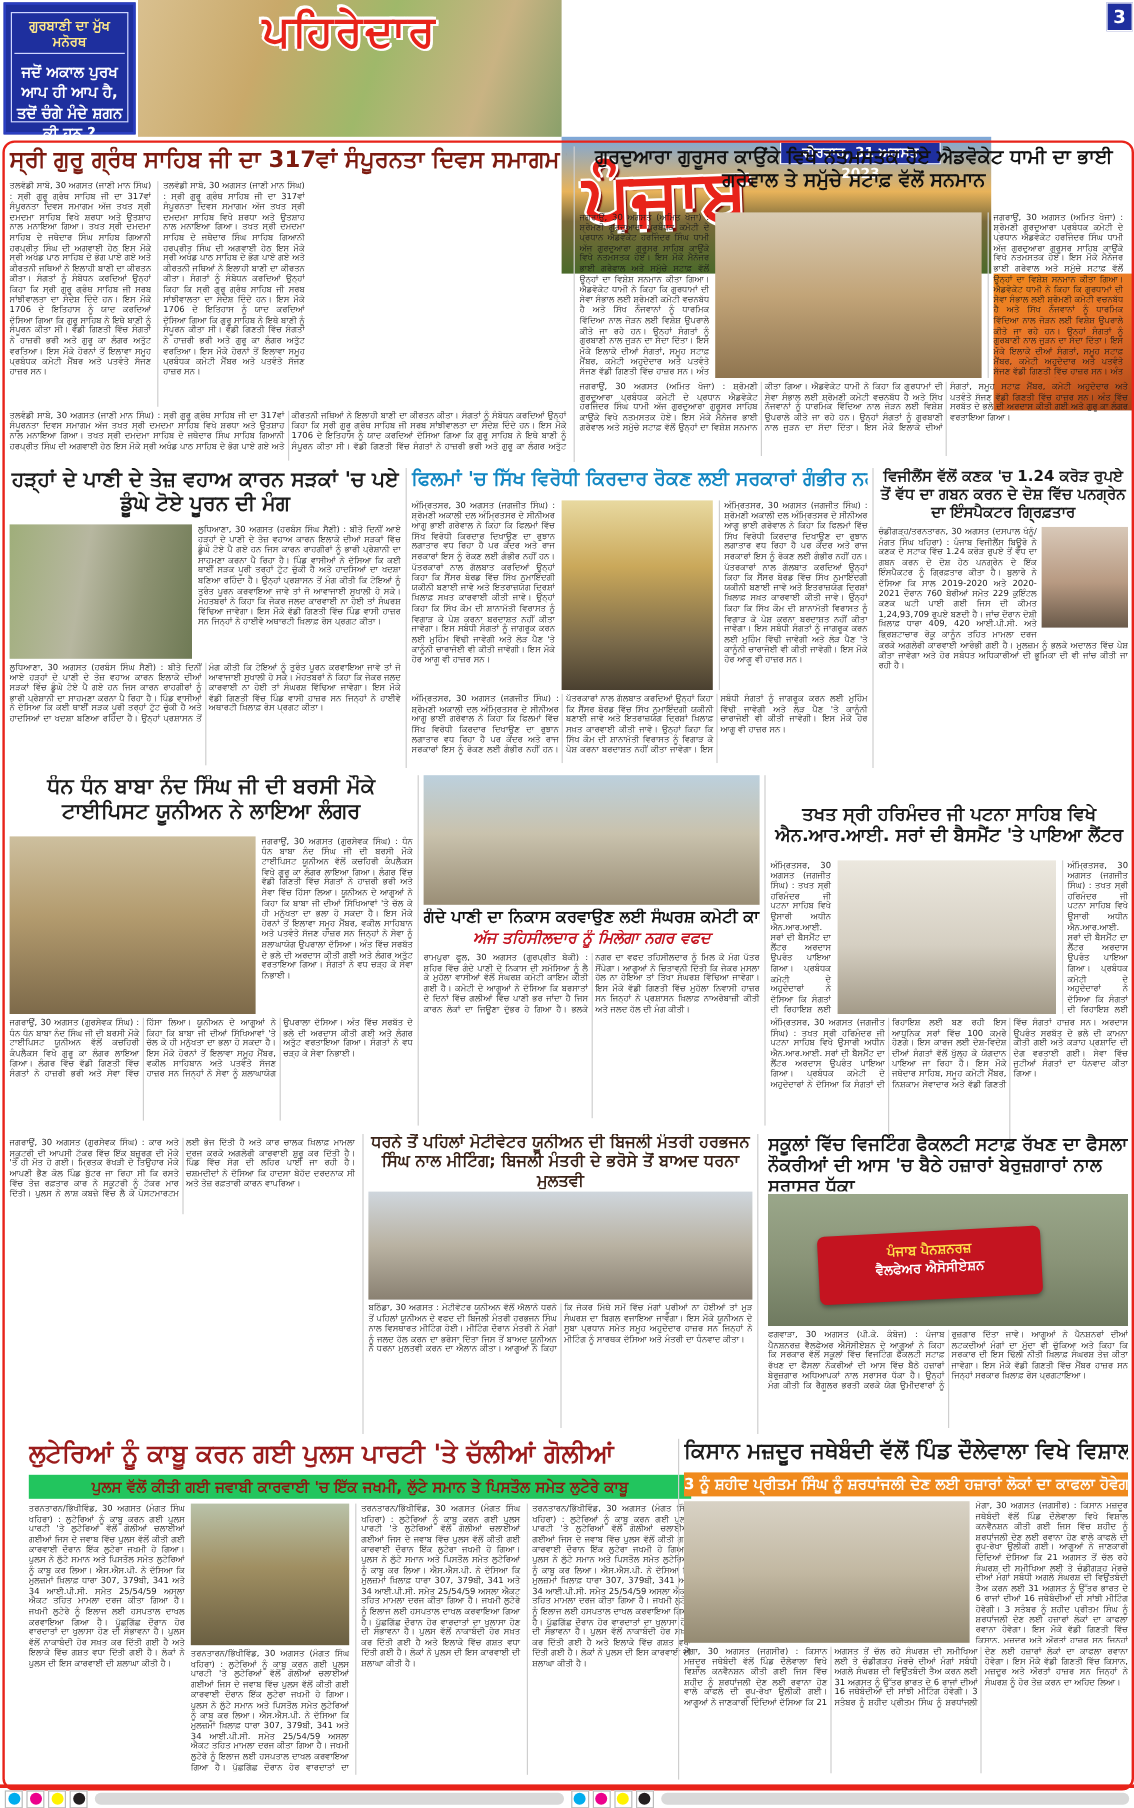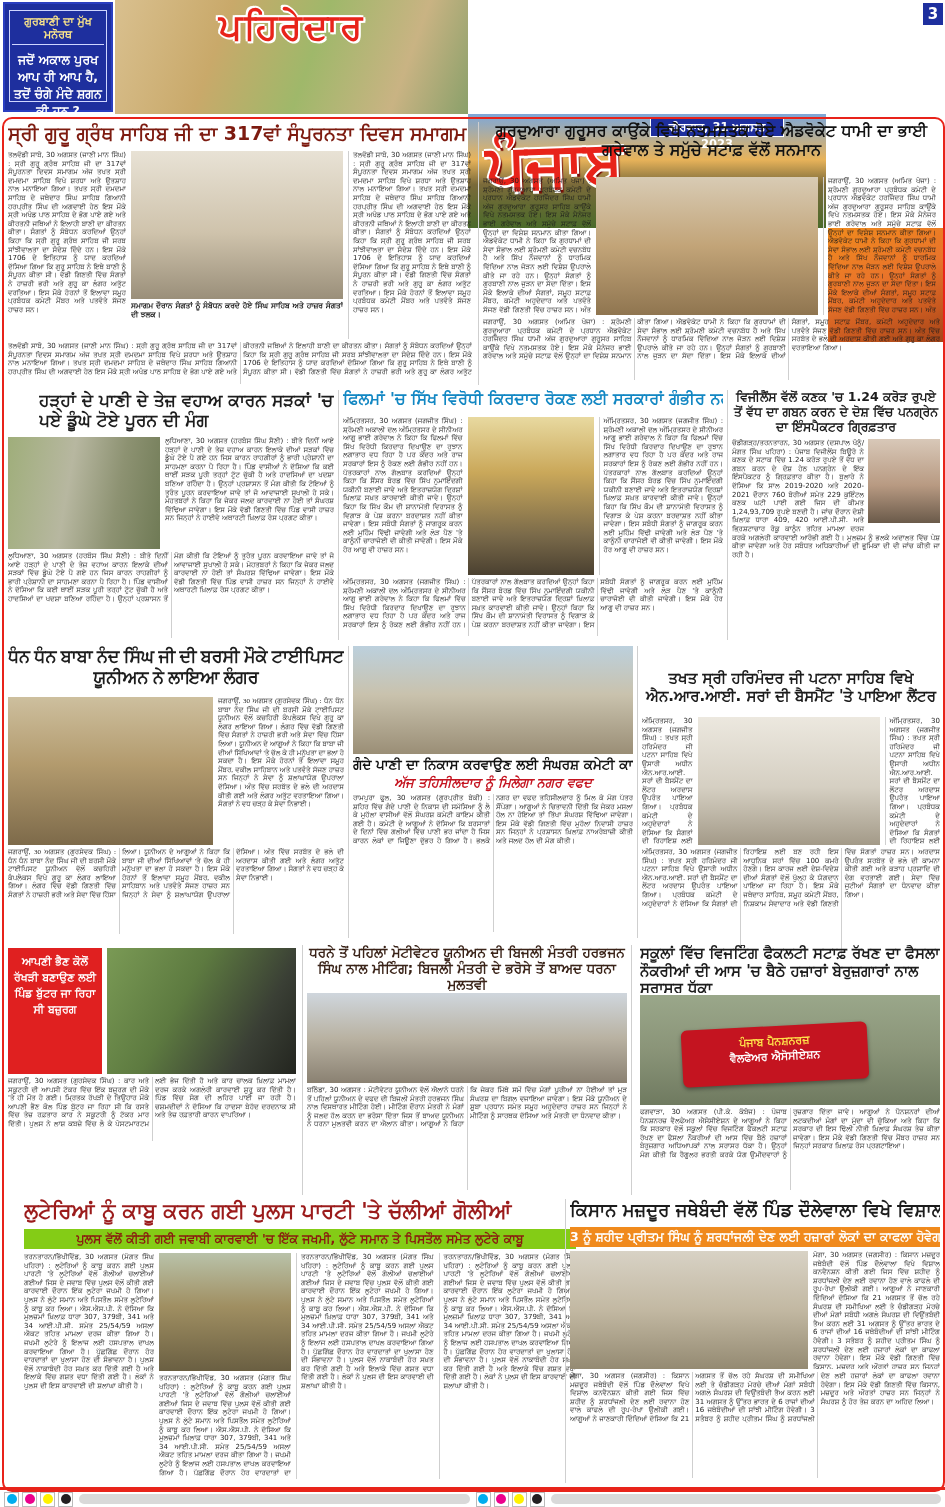--- a/index.html
+++ b/index.html
@@ -17,21 +17,21 @@
   #datebar{background:#1e2f9e;color:#fff;font-weight:bold;font-size:11.5px;text-align:center;line-height:17px;border:1px solid #fff;}
   #pagenum{background:#1e2f9e;color:#fff;font-weight:bold;font-size:15px;text-align:center;line-height:22px;border:1px solid #fff;}
   
   #frame{border:2px solid #e8231a;border-radius:10px;}
   .hl{font-weight:bold;color:#111;line-height:1.18;overflow:hidden;}
   .body{font-size:7px;line-height:8.6px;color:#1c1c1c;text-align:justify;overflow:hidden;}
   .row{display:flex;gap:5px;}
   .col{flex:1;overflow:hidden;}
   .vr{border-left:1px solid #cfcfcf;}
   .redbox{background:#e02020;color:#fff;font-weight:bold;text-align:center;}
-  .subbar-cream{background:#84cc16;color:#8a1a0f;font-weight:bold;text-align:center;}
+  .subbar-cream{background:#22c55e;color:#8a1a0f;font-weight:bold;text-align:center;}
   .subbar-orange{background:#f08a1d;color:#fff;font-weight:bold;text-align:center;}
   .banner{position:absolute;left:14%;top:28%;width:62%;height:52%;background:#c41420;border-radius:6px;transform:rotate(-3deg);color:#ffe24a;font-weight:bold;text-align:center;font-size:11px;line-height:15px;padding-top:8px;box-sizing:border-box;box-shadow:0 2px 4px rgba(0,0,0,.4);}
   
   .crowd{background:repeating-linear-gradient(90deg,#b9a98c 0 6px,#8d8272 6px 12px,#c7b9a0 12px 18px),linear-gradient(#ddd,#aaa);background-blend-mode:multiply;}
   .bottom-strip{display:flex;align-items:center;gap:6px;}
   .regset{display:flex;gap:3px;}
   .regsq{width:13px;height:13px;background:#fff;border:1px solid #bbb;display:flex;align-items:center;justify-content:center;}
   .regdot{width:10px;height:10px;border-radius:50%;}
   .graybar{height:10px;background:#d9d9d9;border-radius:5px;flex:1;}
   .redrule{background:#e8231a;}
@@ -56,41 +56,37 @@
   <div class="abs photo crowd" style="left:828px;top:0;width:117px;height:114px;background:linear-gradient(160deg,#f08a1d 0%,#e9742a 45%,#c95a20 75%,#a34418 100%);"></div>
   <div id="pagenum" class="abs" style="left:922px;top:2px;width:20px;height:22px;">3</div>
 </div>
 
 <div id="frame" class="abs" style="left:2px;top:117px;width:939px;height:1371px;"></div>
 
 <div class="abs" style="left:8px;top:122px;width:464px;height:263px;">
   <div class="hl" style="font-size:19px;color:#7d1b10;height:26px;white-space:nowrap;">ਸ੍ਰੀ ਗੁਰੂ ਗ੍ਰੰਥ ਸਾਹਿਬ ਜੀ ਦਾ 317ਵਾਂ ਸੰਪੂਰਨਤਾ ਦਿਵਸ ਸਮਾਗਮ ਤਖਤ ਸ੍ਰੀ ਦਮਦਮਾ ਸਾਹਿਬ ਵਿਖੇ ਮਨਾਇਆ</div>
   <div class="row" style="margin-top:3px;height:188px;">
     <div class="col body" style="max-width:118px;">ਤਲਵੰਡੀ ਸਾਬੋ, 30 ਅਗਸਤ (ਜਾਣੀ ਮਾਨ ਸਿੰਘ) : ਸ੍ਰੀ ਗੁਰੂ ਗ੍ਰੰਥ ਸਾਹਿਬ ਜੀ ਦਾ 317ਵਾਂ ਸੰਪੂਰਨਤਾ ਦਿਵਸ ਸਮਾਗਮ ਅੱਜ ਤਖਤ ਸ੍ਰੀ ਦਮਦਮਾ ਸਾਹਿਬ ਵਿਖੇ ਸ਼ਰਧਾ ਅਤੇ ਉਤਸ਼ਾਹ ਨਾਲ ਮਨਾਇਆ ਗਿਆ। ਤਖਤ ਸ੍ਰੀ ਦਮਦਮਾ ਸਾਹਿਬ ਦੇ ਜਥੇਦਾਰ ਸਿੰਘ ਸਾਹਿਬ ਗਿਆਨੀ ਹਰਪ੍ਰੀਤ ਸਿੰਘ ਦੀ ਅਗਵਾਈ ਹੇਠ ਇਸ ਮੌਕੇ ਸ੍ਰੀ ਅਖੰਡ ਪਾਠ ਸਾਹਿਬ ਦੇ ਭੋਗ ਪਾਏ ਗਏ ਅਤੇ ਕੀਰਤਨੀ ਜਥਿਆਂ ਨੇ ਇਲਾਹੀ ਬਾਣੀ ਦਾ ਕੀਰਤਨ ਕੀਤਾ। ਸੰਗਤਾਂ ਨੂੰ ਸੰਬੋਧਨ ਕਰਦਿਆਂ ਉਨ੍ਹਾਂ ਕਿਹਾ ਕਿ ਸ੍ਰੀ ਗੁਰੂ ਗ੍ਰੰਥ ਸਾਹਿਬ ਜੀ ਸਰਬ ਸਾਂਝੀਵਾਲਤਾ ਦਾ ਸੰਦੇਸ਼ ਦਿੰਦੇ ਹਨ। ਇਸ ਮੌਕੇ 1706 ਦੇ ਇਤਿਹਾਸ ਨੂੰ ਯਾਦ ਕਰਦਿਆਂ ਦੱਸਿਆ ਗਿਆ ਕਿ ਗੁਰੂ ਸਾਹਿਬ ਨੇ ਇਥੇ ਬਾਣੀ ਨੂੰ ਸੰਪੂਰਨ ਕੀਤਾ ਸੀ। ਵੱਡੀ ਗਿਣਤੀ ਵਿੱਚ ਸੰਗਤਾਂ ਨੇ ਹਾਜ਼ਰੀ ਭਰੀ ਅਤੇ ਗੁਰੂ ਕਾ ਲੰਗਰ ਅਤੁੱਟ ਵਰਤਿਆ। ਇਸ ਮੌਕੇ ਹੋਰਨਾਂ ਤੋਂ ਇਲਾਵਾ ਸਮੂਹ ਪ੍ਰਬੰਧਕ ਕਮੇਟੀ ਮੈਂਬਰ ਅਤੇ ਪਤਵੰਤੇ ਸੱਜਣ ਹਾਜ਼ਰ ਸਨ।</div>
-    <div style="width:212px;flex:none;">
-      <div class="photo crowd" style="width:212px;height:148px;background:linear-gradient(#e8e2d5 0%,#cfc3ac 55%,#9a8f7a 100%);"></div>
-      <div class="cap" style="height:36px;margin-top:2px;">ਸਮਾਗਮ ਦੌਰਾਨ ਸੰਗਤਾਂ ਨੂੰ ਸੰਬੋਧਨ ਕਰਦੇ ਹੋਏ ਸਿੰਘ ਸਾਹਿਬ ਅਤੇ ਹਾਜ਼ਰ ਸੰਗਤਾਂ ਦੀ ਝਲਕ।</div>
-    </div>
     <div class="col body vr" style="max-width:118px;padding-left:4px;">ਤਲਵੰਡੀ ਸਾਬੋ, 30 ਅਗਸਤ (ਜਾਣੀ ਮਾਨ ਸਿੰਘ) : ਸ੍ਰੀ ਗੁਰੂ ਗ੍ਰੰਥ ਸਾਹਿਬ ਜੀ ਦਾ 317ਵਾਂ ਸੰਪੂਰਨਤਾ ਦਿਵਸ ਸਮਾਗਮ ਅੱਜ ਤਖਤ ਸ੍ਰੀ ਦਮਦਮਾ ਸਾਹਿਬ ਵਿਖੇ ਸ਼ਰਧਾ ਅਤੇ ਉਤਸ਼ਾਹ ਨਾਲ ਮਨਾਇਆ ਗਿਆ। ਤਖਤ ਸ੍ਰੀ ਦਮਦਮਾ ਸਾਹਿਬ ਦੇ ਜਥੇਦਾਰ ਸਿੰਘ ਸਾਹਿਬ ਗਿਆਨੀ ਹਰਪ੍ਰੀਤ ਸਿੰਘ ਦੀ ਅਗਵਾਈ ਹੇਠ ਇਸ ਮੌਕੇ ਸ੍ਰੀ ਅਖੰਡ ਪਾਠ ਸਾਹਿਬ ਦੇ ਭੋਗ ਪਾਏ ਗਏ ਅਤੇ ਕੀਰਤਨੀ ਜਥਿਆਂ ਨੇ ਇਲਾਹੀ ਬਾਣੀ ਦਾ ਕੀਰਤਨ ਕੀਤਾ। ਸੰਗਤਾਂ ਨੂੰ ਸੰਬੋਧਨ ਕਰਦਿਆਂ ਉਨ੍ਹਾਂ ਕਿਹਾ ਕਿ ਸ੍ਰੀ ਗੁਰੂ ਗ੍ਰੰਥ ਸਾਹਿਬ ਜੀ ਸਰਬ ਸਾਂਝੀਵਾਲਤਾ ਦਾ ਸੰਦੇਸ਼ ਦਿੰਦੇ ਹਨ। ਇਸ ਮੌਕੇ 1706 ਦੇ ਇਤਿਹਾਸ ਨੂੰ ਯਾਦ ਕਰਦਿਆਂ ਦੱਸਿਆ ਗਿਆ ਕਿ ਗੁਰੂ ਸਾਹਿਬ ਨੇ ਇਥੇ ਬਾਣੀ ਨੂੰ ਸੰਪੂਰਨ ਕੀਤਾ ਸੀ। ਵੱਡੀ ਗਿਣਤੀ ਵਿੱਚ ਸੰਗਤਾਂ ਨੇ ਹਾਜ਼ਰੀ ਭਰੀ ਅਤੇ ਗੁਰੂ ਕਾ ਲੰਗਰ ਅਤੁੱਟ ਵਰਤਿਆ। ਇਸ ਮੌਕੇ ਹੋਰਨਾਂ ਤੋਂ ਇਲਾਵਾ ਸਮੂਹ ਪ੍ਰਬੰਧਕ ਕਮੇਟੀ ਮੈਂਬਰ ਅਤੇ ਪਤਵੰਤੇ ਸੱਜਣ ਹਾਜ਼ਰ ਸਨ।</div>
   </div>
   <div class="body" style="height:42px;margin-top:3px;column-count:2;column-gap:6px;column-rule:1px solid #cfcfcf;">ਤਲਵੰਡੀ ਸਾਬੋ, 30 ਅਗਸਤ (ਜਾਣੀ ਮਾਨ ਸਿੰਘ) : ਸ੍ਰੀ ਗੁਰੂ ਗ੍ਰੰਥ ਸਾਹਿਬ ਜੀ ਦਾ 317ਵਾਂ ਸੰਪੂਰਨਤਾ ਦਿਵਸ ਸਮਾਗਮ ਅੱਜ ਤਖਤ ਸ੍ਰੀ ਦਮਦਮਾ ਸਾਹਿਬ ਵਿਖੇ ਸ਼ਰਧਾ ਅਤੇ ਉਤਸ਼ਾਹ ਨਾਲ ਮਨਾਇਆ ਗਿਆ। ਤਖਤ ਸ੍ਰੀ ਦਮਦਮਾ ਸਾਹਿਬ ਦੇ ਜਥੇਦਾਰ ਸਿੰਘ ਸਾਹਿਬ ਗਿਆਨੀ ਹਰਪ੍ਰੀਤ ਸਿੰਘ ਦੀ ਅਗਵਾਈ ਹੇਠ ਇਸ ਮੌਕੇ ਸ੍ਰੀ ਅਖੰਡ ਪਾਠ ਸਾਹਿਬ ਦੇ ਭੋਗ ਪਾਏ ਗਏ ਅਤੇ ਕੀਰਤਨੀ ਜਥਿਆਂ ਨੇ ਇਲਾਹੀ ਬਾਣੀ ਦਾ ਕੀਰਤਨ ਕੀਤਾ। ਸੰਗਤਾਂ ਨੂੰ ਸੰਬੋਧਨ ਕਰਦਿਆਂ ਉਨ੍ਹਾਂ ਕਿਹਾ ਕਿ ਸ੍ਰੀ ਗੁਰੂ ਗ੍ਰੰਥ ਸਾਹਿਬ ਜੀ ਸਰਬ ਸਾਂਝੀਵਾਲਤਾ ਦਾ ਸੰਦੇਸ਼ ਦਿੰਦੇ ਹਨ। ਇਸ ਮੌਕੇ 1706 ਦੇ ਇਤਿਹਾਸ ਨੂੰ ਯਾਦ ਕਰਦਿਆਂ ਦੱਸਿਆ ਗਿਆ ਕਿ ਗੁਰੂ ਸਾਹਿਬ ਨੇ ਇਥੇ ਬਾਣੀ ਨੂੰ ਸੰਪੂਰਨ ਕੀਤਾ ਸੀ। ਵੱਡੀ ਗਿਣਤੀ ਵਿੱਚ ਸੰਗਤਾਂ ਨੇ ਹਾਜ਼ਰੀ ਭਰੀ ਅਤੇ ਗੁਰੂ ਕਾ ਲੰਗਰ ਅਤੁੱਟ ਵਰਤਿਆ। ਇਸ ਮੌਕੇ ਹੋਰਨਾਂ ਤੋਂ ਇਲਾਵਾ ਸਮੂਹ ਪ੍ਰਬੰਧਕ ਕਮੇਟੀ ਮੈਂਬਰ ਅਤੇ ਪਤਵੰਤੇ ਸੱਜਣ ਹਾਜ਼ਰ ਸਨ।</div>
 </div>
 
 <div class="abs" style="left:478px;top:122px;width:462px;height:263px;border-left:1px solid #cfcfcf;padding-left:4px;box-sizing:border-box;">
   <div class="hl" style="font-size:16px;color:#111;text-align:center;height:52px;">ਗੁਰਦੁਆਰਾ ਗੁਰੂਸਰ ਕਾਉਂਕੇ ਵਿਖੇ ਨਤਮਸਤਕ ਹੋਏ ਐਡਵੋਕੇਟ ਧਾਮੀ ਦਾ ਭਾਈ ਗਰੇਵਾਲ ਤੇ ਸਮੁੱਚੇ ਸਟਾਫ਼ ਵੱਲੋਂ ਸਨਮਾਨ</div>
   <div class="row" style="margin-top:3px;height:138px;">
     <div class="col body" style="max-width:108px;">ਜਗਰਾਉਂ, 30 ਅਗਸਤ (ਅਮਿਤ ਖੋਜਾ) : ਸ਼੍ਰੋਮਣੀ ਗੁਰਦੁਆਰਾ ਪ੍ਰਬੰਧਕ ਕਮੇਟੀ ਦੇ ਪ੍ਰਧਾਨ ਐਡਵੋਕੇਟ ਹਰਜਿੰਦਰ ਸਿੰਘ ਧਾਮੀ ਅੱਜ ਗੁਰਦੁਆਰਾ ਗੁਰੂਸਰ ਸਾਹਿਬ ਕਾਉਂਕੇ ਵਿਖੇ ਨਤਮਸਤਕ ਹੋਏ। ਇਸ ਮੌਕੇ ਮੈਨੇਜਰ ਭਾਈ ਗਰੇਵਾਲ ਅਤੇ ਸਮੁੱਚੇ ਸਟਾਫ਼ ਵੱਲੋਂ ਉਨ੍ਹਾਂ ਦਾ ਵਿਸ਼ੇਸ਼ ਸਨਮਾਨ ਕੀਤਾ ਗਿਆ। ਐਡਵੋਕੇਟ ਧਾਮੀ ਨੇ ਕਿਹਾ ਕਿ ਗੁਰਧਾਮਾਂ ਦੀ ਸੇਵਾ ਸੰਭਾਲ ਲਈ ਸ਼੍ਰੋਮਣੀ ਕਮੇਟੀ ਵਚਨਬੱਧ ਹੈ ਅਤੇ ਸਿੱਖ ਨੌਜਵਾਨਾਂ ਨੂੰ ਧਾਰਮਿਕ ਵਿੱਦਿਆ ਨਾਲ ਜੋੜਨ ਲਈ ਵਿਸ਼ੇਸ਼ ਉਪਰਾਲੇ ਕੀਤੇ ਜਾ ਰਹੇ ਹਨ। ਉਨ੍ਹਾਂ ਸੰਗਤਾਂ ਨੂੰ ਗੁਰਬਾਣੀ ਨਾਲ ਜੁੜਨ ਦਾ ਸੱਦਾ ਦਿੱਤਾ। ਇਸ ਮੌਕੇ ਇਲਾਕੇ ਦੀਆਂ ਸੰਗਤਾਂ, ਸਮੂਹ ਸਟਾਫ਼ ਮੈਂਬਰ, ਕਮੇਟੀ ਅਹੁਦੇਦਾਰ ਅਤੇ ਪਤਵੰਤੇ ਸੱਜਣ ਵੱਡੀ ਗਿਣਤੀ ਵਿੱਚ ਹਾਜ਼ਰ ਸਨ। ਅੰਤ ਵਿੱਚ ਸਰਬੱਤ ਦੇ ਭਲੇ ਦੀ ਅਰਦਾਸ ਕੀਤੀ ਗਈ ਅਤੇ ਗੁਰੂ ਕਾ ਲੰਗਰ ਵਰਤਾਇਆ ਗਿਆ।</div>
     <div class="photo crowd" style="width:222px;height:138px;flex:none;background:linear-gradient(#d8cbb4 0%,#c2a478 50%,#8f7550 100%);"></div>
     <div class="col body vr" style="max-width:108px;padding-left:4px;">ਜਗਰਾਉਂ, 30 ਅਗਸਤ (ਅਮਿਤ ਖੋਜਾ) : ਸ਼੍ਰੋਮਣੀ ਗੁਰਦੁਆਰਾ ਪ੍ਰਬੰਧਕ ਕਮੇਟੀ ਦੇ ਪ੍ਰਧਾਨ ਐਡਵੋਕੇਟ ਹਰਜਿੰਦਰ ਸਿੰਘ ਧਾਮੀ ਅੱਜ ਗੁਰਦੁਆਰਾ ਗੁਰੂਸਰ ਸਾਹਿਬ ਕਾਉਂਕੇ ਵਿਖੇ ਨਤਮਸਤਕ ਹੋਏ। ਇਸ ਮੌਕੇ ਮੈਨੇਜਰ ਭਾਈ ਗਰੇਵਾਲ ਅਤੇ ਸਮੁੱਚੇ ਸਟਾਫ਼ ਵੱਲੋਂ ਉਨ੍ਹਾਂ ਦਾ ਵਿਸ਼ੇਸ਼ ਸਨਮਾਨ ਕੀਤਾ ਗਿਆ। ਐਡਵੋਕੇਟ ਧਾਮੀ ਨੇ ਕਿਹਾ ਕਿ ਗੁਰਧਾਮਾਂ ਦੀ ਸੇਵਾ ਸੰਭਾਲ ਲਈ ਸ਼੍ਰੋਮਣੀ ਕਮੇਟੀ ਵਚਨਬੱਧ ਹੈ ਅਤੇ ਸਿੱਖ ਨੌਜਵਾਨਾਂ ਨੂੰ ਧਾਰਮਿਕ ਵਿੱਦਿਆ ਨਾਲ ਜੋੜਨ ਲਈ ਵਿਸ਼ੇਸ਼ ਉਪਰਾਲੇ ਕੀਤੇ ਜਾ ਰਹੇ ਹਨ। ਉਨ੍ਹਾਂ ਸੰਗਤਾਂ ਨੂੰ ਗੁਰਬਾਣੀ ਨਾਲ ਜੁੜਨ ਦਾ ਸੱਦਾ ਦਿੱਤਾ। ਇਸ ਮੌਕੇ ਇਲਾਕੇ ਦੀਆਂ ਸੰਗਤਾਂ, ਸਮੂਹ ਸਟਾਫ਼ ਮੈਂਬਰ, ਕਮੇਟੀ ਅਹੁਦੇਦਾਰ ਅਤੇ ਪਤਵੰਤੇ ਸੱਜਣ ਵੱਡੀ ਗਿਣਤੀ ਵਿੱਚ ਹਾਜ਼ਰ ਸਨ। ਅੰਤ ਵਿੱਚ ਸਰਬੱਤ ਦੇ ਭਲੇ ਦੀ ਅਰਦਾਸ ਕੀਤੀ ਗਈ ਅਤੇ ਗੁਰੂ ਕਾ ਲੰਗਰ ਵਰਤਾਇਆ ਗਿਆ।</div>
   </div>
   <div class="body" style="height:62px;margin-top:3px;column-count:3;column-gap:6px;column-rule:1px solid #cfcfcf;">ਜਗਰਾਉਂ, 30 ਅਗਸਤ (ਅਮਿਤ ਖੋਜਾ) : ਸ਼੍ਰੋਮਣੀ ਗੁਰਦੁਆਰਾ ਪ੍ਰਬੰਧਕ ਕਮੇਟੀ ਦੇ ਪ੍ਰਧਾਨ ਐਡਵੋਕੇਟ ਹਰਜਿੰਦਰ ਸਿੰਘ ਧਾਮੀ ਅੱਜ ਗੁਰਦੁਆਰਾ ਗੁਰੂਸਰ ਸਾਹਿਬ ਕਾਉਂਕੇ ਵਿਖੇ ਨਤਮਸਤਕ ਹੋਏ। ਇਸ ਮੌਕੇ ਮੈਨੇਜਰ ਭਾਈ ਗਰੇਵਾਲ ਅਤੇ ਸਮੁੱਚੇ ਸਟਾਫ਼ ਵੱਲੋਂ ਉਨ੍ਹਾਂ ਦਾ ਵਿਸ਼ੇਸ਼ ਸਨਮਾਨ ਕੀਤਾ ਗਿਆ। ਐਡਵੋਕੇਟ ਧਾਮੀ ਨੇ ਕਿਹਾ ਕਿ ਗੁਰਧਾਮਾਂ ਦੀ ਸੇਵਾ ਸੰਭਾਲ ਲਈ ਸ਼੍ਰੋਮਣੀ ਕਮੇਟੀ ਵਚਨਬੱਧ ਹੈ ਅਤੇ ਸਿੱਖ ਨੌਜਵਾਨਾਂ ਨੂੰ ਧਾਰਮਿਕ ਵਿੱਦਿਆ ਨਾਲ ਜੋੜਨ ਲਈ ਵਿਸ਼ੇਸ਼ ਉਪਰਾਲੇ ਕੀਤੇ ਜਾ ਰਹੇ ਹਨ। ਉਨ੍ਹਾਂ ਸੰਗਤਾਂ ਨੂੰ ਗੁਰਬਾਣੀ ਨਾਲ ਜੁੜਨ ਦਾ ਸੱਦਾ ਦਿੱਤਾ। ਇਸ ਮੌਕੇ ਇਲਾਕੇ ਦੀਆਂ ਸੰਗਤਾਂ, ਸਮੂਹ ਸਟਾਫ਼ ਮੈਂਬਰ, ਕਮੇਟੀ ਅਹੁਦੇਦਾਰ ਅਤੇ ਪਤਵੰਤੇ ਸੱਜਣ ਵੱਡੀ ਗਿਣਤੀ ਵਿੱਚ ਹਾਜ਼ਰ ਸਨ। ਅੰਤ ਵਿੱਚ ਸਰਬੱਤ ਦੇ ਭਲੇ ਦੀ ਅਰਦਾਸ ਕੀਤੀ ਗਈ ਅਤੇ ਗੁਰੂ ਕਾ ਲੰਗਰ ਵਰਤਾਇਆ ਗਿਆ।</div>
 </div>
 
 <div class="abs" style="left:8px;top:390px;width:326px;height:250px;">
-  <div class="hl" style="font-size:17px;color:#1c1c1c;text-align:left;height:44px;margin-left:31px;">ਹੜ੍ਹਾਂ ਦੇ ਪਾਣੀ ਦੇ ਤੇਜ਼ ਵਹਾਅ ਕਾਰਨ ਸੜਕਾਂ 'ਚ ਪਏ ਡੂੰਘੇ ਟੋਏ ਪੂਰਨ ਦੀ ਮੰਗ</div>
+  <div class="hl" style="font-size:17px;color:#1c1c1c;text-align:center;height:44px;">ਹੜ੍ਹਾਂ ਦੇ ਪਾਣੀ ਦੇ ਤੇਜ਼ ਵਹਾਅ ਕਾਰਨ ਸੜਕਾਂ 'ਚ ਪਏ ਡੂੰਘੇ ਟੋਏ ਪੂਰਨ ਦੀ ਮੰਗ</div>
   <div class="row" style="margin-top:3px;height:112px;">
     <div class="photo" style="width:152px;height:112px;flex:none;background:linear-gradient(100deg,#9fae7a 0%,#b7b7a0 40%,#8d9272 70%,#6f7a55 100%);"></div>
     <div class="col body">ਲੁਧਿਆਣਾ, 30 ਅਗਸਤ (ਹਰਬੰਸ ਸਿੰਘ ਸੈਣੀ) : ਬੀਤੇ ਦਿਨੀਂ ਆਏ ਹੜ੍ਹਾਂ ਦੇ ਪਾਣੀ ਦੇ ਤੇਜ਼ ਵਹਾਅ ਕਾਰਨ ਇਲਾਕੇ ਦੀਆਂ ਸੜਕਾਂ ਵਿੱਚ ਡੂੰਘੇ ਟੋਏ ਪੈ ਗਏ ਹਨ ਜਿਸ ਕਾਰਨ ਰਾਹਗੀਰਾਂ ਨੂੰ ਭਾਰੀ ਪ੍ਰੇਸ਼ਾਨੀ ਦਾ ਸਾਹਮਣਾ ਕਰਨਾ ਪੈ ਰਿਹਾ ਹੈ। ਪਿੰਡ ਵਾਸੀਆਂ ਨੇ ਦੱਸਿਆ ਕਿ ਕਈ ਥਾਈਂ ਸੜਕ ਪੂਰੀ ਤਰ੍ਹਾਂ ਟੁੱਟ ਚੁੱਕੀ ਹੈ ਅਤੇ ਹਾਦਸਿਆਂ ਦਾ ਖਦਸ਼ਾ ਬਣਿਆ ਰਹਿੰਦਾ ਹੈ। ਉਨ੍ਹਾਂ ਪ੍ਰਸ਼ਾਸਨ ਤੋਂ ਮੰਗ ਕੀਤੀ ਕਿ ਟੋਇਆਂ ਨੂੰ ਤੁਰੰਤ ਪੂਰਨ ਕਰਵਾਇਆ ਜਾਵੇ ਤਾਂ ਜੋ ਆਵਾਜਾਈ ਸੁਖਾਲੀ ਹੋ ਸਕੇ। ਮੋਹਤਬਰਾਂ ਨੇ ਕਿਹਾ ਕਿ ਜੇਕਰ ਜਲਦ ਕਾਰਵਾਈ ਨਾ ਹੋਈ ਤਾਂ ਸੰਘਰਸ਼ ਵਿੱਢਿਆ ਜਾਵੇਗਾ। ਇਸ ਮੌਕੇ ਵੱਡੀ ਗਿਣਤੀ ਵਿੱਚ ਪਿੰਡ ਵਾਸੀ ਹਾਜ਼ਰ ਸਨ ਜਿਨ੍ਹਾਂ ਨੇ ਹਾਈਵੇ ਅਥਾਰਟੀ ਖ਼ਿਲਾਫ਼ ਰੋਸ ਪ੍ਰਗਟ ਕੀਤਾ।</div>
   </div>
   <div class="body" style="height:86px;margin-top:3px;column-count:2;column-gap:6px;column-rule:1px solid #cfcfcf;">ਲੁਧਿਆਣਾ, 30 ਅਗਸਤ (ਹਰਬੰਸ ਸਿੰਘ ਸੈਣੀ) : ਬੀਤੇ ਦਿਨੀਂ ਆਏ ਹੜ੍ਹਾਂ ਦੇ ਪਾਣੀ ਦੇ ਤੇਜ਼ ਵਹਾਅ ਕਾਰਨ ਇਲਾਕੇ ਦੀਆਂ ਸੜਕਾਂ ਵਿੱਚ ਡੂੰਘੇ ਟੋਏ ਪੈ ਗਏ ਹਨ ਜਿਸ ਕਾਰਨ ਰਾਹਗੀਰਾਂ ਨੂੰ ਭਾਰੀ ਪ੍ਰੇਸ਼ਾਨੀ ਦਾ ਸਾਹਮਣਾ ਕਰਨਾ ਪੈ ਰਿਹਾ ਹੈ। ਪਿੰਡ ਵਾਸੀਆਂ ਨੇ ਦੱਸਿਆ ਕਿ ਕਈ ਥਾਈਂ ਸੜਕ ਪੂਰੀ ਤਰ੍ਹਾਂ ਟੁੱਟ ਚੁੱਕੀ ਹੈ ਅਤੇ ਹਾਦਸਿਆਂ ਦਾ ਖਦਸ਼ਾ ਬਣਿਆ ਰਹਿੰਦਾ ਹੈ। ਉਨ੍ਹਾਂ ਪ੍ਰਸ਼ਾਸਨ ਤੋਂ ਮੰਗ ਕੀਤੀ ਕਿ ਟੋਇਆਂ ਨੂੰ ਤੁਰੰਤ ਪੂਰਨ ਕਰਵਾਇਆ ਜਾਵੇ ਤਾਂ ਜੋ ਆਵਾਜਾਈ ਸੁਖਾਲੀ ਹੋ ਸਕੇ। ਮੋਹਤਬਰਾਂ ਨੇ ਕਿਹਾ ਕਿ ਜੇਕਰ ਜਲਦ ਕਾਰਵਾਈ ਨਾ ਹੋਈ ਤਾਂ ਸੰਘਰਸ਼ ਵਿੱਢਿਆ ਜਾਵੇਗਾ। ਇਸ ਮੌਕੇ ਵੱਡੀ ਗਿਣਤੀ ਵਿੱਚ ਪਿੰਡ ਵਾਸੀ ਹਾਜ਼ਰ ਸਨ ਜਿਨ੍ਹਾਂ ਨੇ ਹਾਈਵੇ ਅਥਾਰਟੀ ਖ਼ਿਲਾਫ਼ ਰੋਸ ਪ੍ਰਗਟ ਕੀਤਾ।</div>
 </div>
 
 <div class="abs" style="left:338px;top:390px;width:390px;height:250px;border-left:1px solid #cfcfcf;border-right:1px solid #cfcfcf;padding:0 4px;box-sizing:border-box;">
   <div class="hl" style="font-size:16px;color:#1287c3;text-align:center;height:24px;white-space:nowrap;">ਫਿਲਮਾਂ 'ਚ ਸਿੱਖ ਵਿਰੋਧੀ ਕਿਰਦਾਰ ਰੋਕਣ ਲਈ ਸਰਕਾਰਾਂ ਗੰਭੀਰ ਨਹੀਂ - ਭਾਈ ਗਰੇਵਾਲ</div>
   <div class="row" style="margin-top:3px;height:158px;">
@@ -102,21 +98,21 @@
 </div>
 
 <div class="abs" style="left:732px;top:390px;width:208px;height:250px;">
   <div class="hl" style="font-size:12.5px;color:#1c1c1c;text-align:center;height:46px;">ਵਿਜੀਲੈਂਸ ਵੱਲੋਂ ਕਣਕ 'ਚ 1.24 ਕਰੋੜ ਰੁਪਏ ਤੋਂ ਵੱਧ ਦਾ ਗਬਨ ਕਰਨ ਦੇ ਦੋਸ਼ ਵਿੱਚ ਪਨਗ੍ਰੇਨ ਦਾ ਇੰਸਪੈਕਟਰ ਗ੍ਰਿਫ਼ਤਾਰ</div>
   <div class="body" style="height:200px;margin-top:3px;">
     <span class="photo" style="float:right;width:72px;height:84px;margin:0 0 3px 4px;background:linear-gradient(#d8c8b8 0%,#b89a82 55%,#6a5a4a 100%);display:block;"></span>
     <span>ਚੰਡੀਗੜ੍ਹ/ਤਰਨਤਾਰਨ, 30 ਅਗਸਤ (ਦਸਪਾਲ ਖੰਨੂੰ/ਮੰਗਤ ਸਿੰਘ ਖਹਿਰਾ) : ਪੰਜਾਬ ਵਿਜੀਲੈਂਸ ਬਿਊਰੋ ਨੇ ਕਣਕ ਦੇ ਸਟਾਕ ਵਿੱਚ 1.24 ਕਰੋੜ ਰੁਪਏ ਤੋਂ ਵੱਧ ਦਾ ਗਬਨ ਕਰਨ ਦੇ ਦੋਸ਼ ਹੇਠ ਪਨਗ੍ਰੇਨ ਦੇ ਇੱਕ ਇੰਸਪੈਕਟਰ ਨੂੰ ਗ੍ਰਿਫ਼ਤਾਰ ਕੀਤਾ ਹੈ। ਬੁਲਾਰੇ ਨੇ ਦੱਸਿਆ ਕਿ ਸਾਲ 2019-2020 ਅਤੇ 2020-2021 ਦੌਰਾਨ 760 ਬੋਰੀਆਂ ਸਮੇਤ 229 ਕੁਇੰਟਲ ਕਣਕ ਘਟੀ ਪਾਈ ਗਈ ਜਿਸ ਦੀ ਕੀਮਤ 1,24,93,709 ਰੁਪਏ ਬਣਦੀ ਹੈ। ਜਾਂਚ ਦੌਰਾਨ ਦੋਸ਼ੀ ਖ਼ਿਲਾਫ਼ ਧਾਰਾ 409, 420 ਆਈ.ਪੀ.ਸੀ. ਅਤੇ ਭ੍ਰਿਸ਼ਟਾਚਾਰ ਰੋਕੂ ਕਾਨੂੰਨ ਤਹਿਤ ਮਾਮਲਾ ਦਰਜ ਕਰਕੇ ਅਗਲੇਰੀ ਕਾਰਵਾਈ ਆਰੰਭੀ ਗਈ ਹੈ। ਮੁਲਜ਼ਮ ਨੂੰ ਭਲਕੇ ਅਦਾਲਤ ਵਿੱਚ ਪੇਸ਼ ਕੀਤਾ ਜਾਵੇਗਾ ਅਤੇ ਹੋਰ ਸਬੰਧਤ ਅਧਿਕਾਰੀਆਂ ਦੀ ਭੂਮਿਕਾ ਦੀ ਵੀ ਜਾਂਚ ਕੀਤੀ ਜਾ ਰਹੀ ਹੈ।</span>
   </div>
 </div>
 
-<div class="abs" style="left:8px;top:646px;width:336px;height:292px;font-family:Liberation Serif, serif;">
+<div class="abs" style="left:8px;top:646px;width:336px;height:292px;">
   <div class="hl" style="font-size:17.5px;color:#1c1c1c;text-align:center;height:48px;">ਧੰਨ ਧੰਨ ਬਾਬਾ ਨੰਦ ਸਿੰਘ ਜੀ ਦੀ ਬਰਸੀ ਮੌਕੇ ਟਾਈਪਿਸਟ ਯੂਨੀਅਨ ਨੇ ਲਾਇਆ ਲੰਗਰ</div>
   <div class="row" style="margin-top:3px;height:148px;">
     <div class="photo crowd" style="width:205px;height:148px;flex:none;background:linear-gradient(#cdbf9e 0%,#b39b6e 45%,#7d6a4a 100%);"></div>
     <div class="col body">ਜਗਰਾਉਂ, 30 ਅਗਸਤ (ਗੁਰਸੇਵਕ ਸਿੰਘ) : ਧੰਨ ਧੰਨ ਬਾਬਾ ਨੰਦ ਸਿੰਘ ਜੀ ਦੀ ਬਰਸੀ ਮੌਕੇ ਟਾਈਪਿਸਟ ਯੂਨੀਅਨ ਵੱਲੋਂ ਕਚਹਿਰੀ ਕੰਪਲੈਕਸ ਵਿਖੇ ਗੁਰੂ ਕਾ ਲੰਗਰ ਲਾਇਆ ਗਿਆ। ਲੰਗਰ ਵਿੱਚ ਵੱਡੀ ਗਿਣਤੀ ਵਿੱਚ ਸੰਗਤਾਂ ਨੇ ਹਾਜ਼ਰੀ ਭਰੀ ਅਤੇ ਸੇਵਾ ਵਿੱਚ ਹਿੱਸਾ ਲਿਆ। ਯੂਨੀਅਨ ਦੇ ਆਗੂਆਂ ਨੇ ਕਿਹਾ ਕਿ ਬਾਬਾ ਜੀ ਦੀਆਂ ਸਿੱਖਿਆਵਾਂ 'ਤੇ ਚੱਲ ਕੇ ਹੀ ਮਨੁੱਖਤਾ ਦਾ ਭਲਾ ਹੋ ਸਕਦਾ ਹੈ। ਇਸ ਮੌਕੇ ਹੋਰਨਾਂ ਤੋਂ ਇਲਾਵਾ ਸਮੂਹ ਮੈਂਬਰ, ਵਕੀਲ ਸਾਹਿਬਾਨ ਅਤੇ ਪਤਵੰਤੇ ਸੱਜਣ ਹਾਜ਼ਰ ਸਨ ਜਿਨ੍ਹਾਂ ਨੇ ਸੇਵਾ ਨੂੰ ਸ਼ਲਾਘਾਯੋਗ ਉਪਰਾਲਾ ਦੱਸਿਆ। ਅੰਤ ਵਿੱਚ ਸਰਬੱਤ ਦੇ ਭਲੇ ਦੀ ਅਰਦਾਸ ਕੀਤੀ ਗਈ ਅਤੇ ਲੰਗਰ ਅਤੁੱਟ ਵਰਤਾਇਆ ਗਿਆ। ਸੰਗਤਾਂ ਨੇ ਵਧ ਚੜ੍ਹ ਕੇ ਸੇਵਾ ਨਿਭਾਈ।</div>
   </div>
   <div class="body" style="height:86px;margin-top:3px;column-count:3;column-gap:6px;column-rule:1px solid #cfcfcf;">ਜਗਰਾਉਂ, 30 ਅਗਸਤ (ਗੁਰਸੇਵਕ ਸਿੰਘ) : ਧੰਨ ਧੰਨ ਬਾਬਾ ਨੰਦ ਸਿੰਘ ਜੀ ਦੀ ਬਰਸੀ ਮੌਕੇ ਟਾਈਪਿਸਟ ਯੂਨੀਅਨ ਵੱਲੋਂ ਕਚਹਿਰੀ ਕੰਪਲੈਕਸ ਵਿਖੇ ਗੁਰੂ ਕਾ ਲੰਗਰ ਲਾਇਆ ਗਿਆ। ਲੰਗਰ ਵਿੱਚ ਵੱਡੀ ਗਿਣਤੀ ਵਿੱਚ ਸੰਗਤਾਂ ਨੇ ਹਾਜ਼ਰੀ ਭਰੀ ਅਤੇ ਸੇਵਾ ਵਿੱਚ ਹਿੱਸਾ ਲਿਆ। ਯੂਨੀਅਨ ਦੇ ਆਗੂਆਂ ਨੇ ਕਿਹਾ ਕਿ ਬਾਬਾ ਜੀ ਦੀਆਂ ਸਿੱਖਿਆਵਾਂ 'ਤੇ ਚੱਲ ਕੇ ਹੀ ਮਨੁੱਖਤਾ ਦਾ ਭਲਾ ਹੋ ਸਕਦਾ ਹੈ। ਇਸ ਮੌਕੇ ਹੋਰਨਾਂ ਤੋਂ ਇਲਾਵਾ ਸਮੂਹ ਮੈਂਬਰ, ਵਕੀਲ ਸਾਹਿਬਾਨ ਅਤੇ ਪਤਵੰਤੇ ਸੱਜਣ ਹਾਜ਼ਰ ਸਨ ਜਿਨ੍ਹਾਂ ਨੇ ਸੇਵਾ ਨੂੰ ਸ਼ਲਾਘਾਯੋਗ ਉਪਰਾਲਾ ਦੱਸਿਆ। ਅੰਤ ਵਿੱਚ ਸਰਬੱਤ ਦੇ ਭਲੇ ਦੀ ਅਰਦਾਸ ਕੀਤੀ ਗਈ ਅਤੇ ਲੰਗਰ ਅਤੁੱਟ ਵਰਤਾਇਆ ਗਿਆ। ਸੰਗਤਾਂ ਨੇ ਵਧ ਚੜ੍ਹ ਕੇ ਸੇਵਾ ਨਿਭਾਈ।</div>
 </div>
 
 <div class="abs" style="left:348px;top:646px;width:290px;height:292px;border-left:1px solid #cfcfcf;border-right:1px solid #cfcfcf;padding:0 4px;box-sizing:border-box;">
   <div class="photo crowd" style="width:100%;height:108px;background:linear-gradient(#bcd0dd 0%,#c9c2ad 45%,#9a8e76 100%);"></div>
@@ -129,24 +125,20 @@
   <div class="hl" style="font-size:15px;color:#1c1c1c;text-align:center;height:44px;">ਤਖਤ ਸ੍ਰੀ ਹਰਿਮੰਦਰ ਜੀ ਪਟਨਾ ਸਾਹਿਬ ਵਿਖੇ ਐਨ.ਆਰ.ਆਈ. ਸਰਾਂ ਦੀ ਬੈਸਮੈਂਟ 'ਤੇ ਪਾਇਆ ਲੈਂਟਰ</div>
   <div class="row" style="margin-top:3px;height:128px;">
     <div class="col body" style="max-width:52px;">ਅੰਮ੍ਰਿਤਸਰ, 30 ਅਗਸਤ (ਜਗਜੀਤ ਸਿੰਘ) : ਤਖਤ ਸ੍ਰੀ ਹਰਿਮੰਦਰ ਜੀ ਪਟਨਾ ਸਾਹਿਬ ਵਿਖੇ ਉਸਾਰੀ ਅਧੀਨ ਐਨ.ਆਰ.ਆਈ. ਸਰਾਂ ਦੀ ਬੈਸਮੈਂਟ ਦਾ ਲੈਂਟਰ ਅਰਦਾਸ ਉਪਰੰਤ ਪਾਇਆ ਗਿਆ। ਪ੍ਰਬੰਧਕ ਕਮੇਟੀ ਦੇ ਅਹੁਦੇਦਾਰਾਂ ਨੇ ਦੱਸਿਆ ਕਿ ਸੰਗਤਾਂ ਦੀ ਰਿਹਾਇਸ਼ ਲਈ ਬਣ ਰਹੀ ਇਸ ਆਧੁਨਿਕ ਸਰਾਂ ਵਿੱਚ 100 ਕਮਰੇ ਹੋਣਗੇ। ਇਸ ਕਾਰਜ ਲਈ ਦੇਸ਼-ਵਿਦੇਸ਼ ਦੀਆਂ ਸੰਗਤਾਂ ਵੱਲੋਂ ਖੁੱਲ੍ਹ ਕੇ ਯੋਗਦਾਨ ਪਾਇਆ ਜਾ ਰਿਹਾ ਹੈ। ਇਸ ਮੌਕੇ ਜਥੇਦਾਰ ਸਾਹਿਬ, ਸਮੂਹ ਕਮੇਟੀ ਮੈਂਬਰ, ਨਿਸ਼ਕਾਮ ਸੇਵਾਦਾਰ ਅਤੇ ਵੱਡੀ ਗਿਣਤੀ ਵਿੱਚ ਸੰਗਤਾਂ ਹਾਜ਼ਰ ਸਨ। ਅਰਦਾਸ ਉਪਰੰਤ ਸਰਬੱਤ ਦੇ ਭਲੇ ਦੀ ਕਾਮਨਾ ਕੀਤੀ ਗਈ ਅਤੇ ਕੜਾਹ ਪ੍ਰਸ਼ਾਦਿ ਦੀ ਦੇਗ ਵਰਤਾਈ ਗਈ। ਸੇਵਾ ਵਿੱਚ ਜੁਟੀਆਂ ਸੰਗਤਾਂ ਦਾ ਧੰਨਵਾਦ ਕੀਤਾ ਗਿਆ।</div>
     <div class="photo crowd" style="width:182px;height:128px;flex:none;background:linear-gradient(#ece8df 0%,#d5cfc2 55%,#a39a88 100%);"></div>
     <div class="col body vr" style="max-width:52px;padding-left:4px;">ਅੰਮ੍ਰਿਤਸਰ, 30 ਅਗਸਤ (ਜਗਜੀਤ ਸਿੰਘ) : ਤਖਤ ਸ੍ਰੀ ਹਰਿਮੰਦਰ ਜੀ ਪਟਨਾ ਸਾਹਿਬ ਵਿਖੇ ਉਸਾਰੀ ਅਧੀਨ ਐਨ.ਆਰ.ਆਈ. ਸਰਾਂ ਦੀ ਬੈਸਮੈਂਟ ਦਾ ਲੈਂਟਰ ਅਰਦਾਸ ਉਪਰੰਤ ਪਾਇਆ ਗਿਆ। ਪ੍ਰਬੰਧਕ ਕਮੇਟੀ ਦੇ ਅਹੁਦੇਦਾਰਾਂ ਨੇ ਦੱਸਿਆ ਕਿ ਸੰਗਤਾਂ ਦੀ ਰਿਹਾਇਸ਼ ਲਈ ਬਣ ਰਹੀ ਇਸ ਆਧੁਨਿਕ ਸਰਾਂ ਵਿੱਚ 100 ਕਮਰੇ ਹੋਣਗੇ। ਇਸ ਕਾਰਜ ਲਈ ਦੇਸ਼-ਵਿਦੇਸ਼ ਦੀਆਂ ਸੰਗਤਾਂ ਵੱਲੋਂ ਖੁੱਲ੍ਹ ਕੇ ਯੋਗਦਾਨ ਪਾਇਆ ਜਾ ਰਿਹਾ ਹੈ। ਇਸ ਮੌਕੇ ਜਥੇਦਾਰ ਸਾਹਿਬ, ਸਮੂਹ ਕਮੇਟੀ ਮੈਂਬਰ, ਨਿਸ਼ਕਾਮ ਸੇਵਾਦਾਰ ਅਤੇ ਵੱਡੀ ਗਿਣਤੀ ਵਿੱਚ ਸੰਗਤਾਂ ਹਾਜ਼ਰ ਸਨ। ਅਰਦਾਸ ਉਪਰੰਤ ਸਰਬੱਤ ਦੇ ਭਲੇ ਦੀ ਕਾਮਨਾ ਕੀਤੀ ਗਈ ਅਤੇ ਕੜਾਹ ਪ੍ਰਸ਼ਾਦਿ ਦੀ ਦੇਗ ਵਰਤਾਈ ਗਈ। ਸੇਵਾ ਵਿੱਚ ਜੁਟੀਆਂ ਸੰਗਤਾਂ ਦਾ ਧੰਨਵਾਦ ਕੀਤਾ ਗਿਆ।</div>
   </div>
   <div class="body" style="height:110px;margin-top:3px;column-count:3;column-gap:6px;column-rule:1px solid #cfcfcf;">ਅੰਮ੍ਰਿਤਸਰ, 30 ਅਗਸਤ (ਜਗਜੀਤ ਸਿੰਘ) : ਤਖਤ ਸ੍ਰੀ ਹਰਿਮੰਦਰ ਜੀ ਪਟਨਾ ਸਾਹਿਬ ਵਿਖੇ ਉਸਾਰੀ ਅਧੀਨ ਐਨ.ਆਰ.ਆਈ. ਸਰਾਂ ਦੀ ਬੈਸਮੈਂਟ ਦਾ ਲੈਂਟਰ ਅਰਦਾਸ ਉਪਰੰਤ ਪਾਇਆ ਗਿਆ। ਪ੍ਰਬੰਧਕ ਕਮੇਟੀ ਦੇ ਅਹੁਦੇਦਾਰਾਂ ਨੇ ਦੱਸਿਆ ਕਿ ਸੰਗਤਾਂ ਦੀ ਰਿਹਾਇਸ਼ ਲਈ ਬਣ ਰਹੀ ਇਸ ਆਧੁਨਿਕ ਸਰਾਂ ਵਿੱਚ 100 ਕਮਰੇ ਹੋਣਗੇ। ਇਸ ਕਾਰਜ ਲਈ ਦੇਸ਼-ਵਿਦੇਸ਼ ਦੀਆਂ ਸੰਗਤਾਂ ਵੱਲੋਂ ਖੁੱਲ੍ਹ ਕੇ ਯੋਗਦਾਨ ਪਾਇਆ ਜਾ ਰਿਹਾ ਹੈ। ਇਸ ਮੌਕੇ ਜਥੇਦਾਰ ਸਾਹਿਬ, ਸਮੂਹ ਕਮੇਟੀ ਮੈਂਬਰ, ਨਿਸ਼ਕਾਮ ਸੇਵਾਦਾਰ ਅਤੇ ਵੱਡੀ ਗਿਣਤੀ ਵਿੱਚ ਸੰਗਤਾਂ ਹਾਜ਼ਰ ਸਨ। ਅਰਦਾਸ ਉਪਰੰਤ ਸਰਬੱਤ ਦੇ ਭਲੇ ਦੀ ਕਾਮਨਾ ਕੀਤੀ ਗਈ ਅਤੇ ਕੜਾਹ ਪ੍ਰਸ਼ਾਦਿ ਦੀ ਦੇਗ ਵਰਤਾਈ ਗਈ। ਸੇਵਾ ਵਿੱਚ ਜੁਟੀਆਂ ਸੰਗਤਾਂ ਦਾ ਧੰਨਵਾਦ ਕੀਤਾ ਗਿਆ।</div>
 </div>
 
 <div class="abs" style="left:8px;top:945px;width:288px;height:250px;">
-  <div class="row" style="margin-top:3px;height:126px;">
-    <div class="redbox" style="width:94px;flex:none;font-size:11px;line-height:16px;padding:6px 3px;box-sizing:border-box;">ਆਪਣੀ ਭੈਣ ਕੋਲੋਂ ਰੱਖੜੀ ਬਣਾਉਣ ਲਈ ਪਿੰਡ ਬੁੱਟਰ ਜਾ ਰਿਹਾ ਸੀ ਬਜ਼ੁਰਗ</div>
-    <div class="photo" style="flex:1;background:linear-gradient(120deg,#7a9a55 0%,#5d7a40 40%,#3a3f35 75%,#23251f 100%);"></div>
-  </div>
   <div class="body" style="height:64px;margin-top:3px;column-count:2;column-gap:6px;column-rule:1px solid #cfcfcf;">ਜਗਰਾਉਂ, 30 ਅਗਸਤ (ਗੁਰਸੇਵਕ ਸਿੰਘ) : ਕਾਰ ਅਤੇ ਸਕੂਟਰੀ ਦੀ ਆਪਸੀ ਟੱਕਰ ਵਿੱਚ ਇੱਕ ਬਜ਼ੁਰਗ ਦੀ ਮੌਕੇ 'ਤੇ ਹੀ ਮੌਤ ਹੋ ਗਈ। ਮ੍ਰਿਤਕ ਰੱਖੜੀ ਦੇ ਤਿਉਹਾਰ ਮੌਕੇ ਆਪਣੀ ਭੈਣ ਕੋਲ ਪਿੰਡ ਬੁੱਟਰ ਜਾ ਰਿਹਾ ਸੀ ਕਿ ਰਸਤੇ ਵਿੱਚ ਤੇਜ਼ ਰਫ਼ਤਾਰ ਕਾਰ ਨੇ ਸਕੂਟਰੀ ਨੂੰ ਟੱਕਰ ਮਾਰ ਦਿੱਤੀ। ਪੁਲਸ ਨੇ ਲਾਸ਼ ਕਬਜ਼ੇ ਵਿੱਚ ਲੈ ਕੇ ਪੋਸਟਮਾਰਟਮ ਲਈ ਭੇਜ ਦਿੱਤੀ ਹੈ ਅਤੇ ਕਾਰ ਚਾਲਕ ਖ਼ਿਲਾਫ਼ ਮਾਮਲਾ ਦਰਜ ਕਰਕੇ ਅਗਲੇਰੀ ਕਾਰਵਾਈ ਸ਼ੁਰੂ ਕਰ ਦਿੱਤੀ ਹੈ। ਪਿੰਡ ਵਿੱਚ ਸੋਗ ਦੀ ਲਹਿਰ ਪਾਈ ਜਾ ਰਹੀ ਹੈ। ਚਸ਼ਮਦੀਦਾਂ ਨੇ ਦੱਸਿਆ ਕਿ ਹਾਦਸਾ ਬੇਹੱਦ ਦਰਦਨਾਕ ਸੀ ਅਤੇ ਤੇਜ਼ ਰਫ਼ਤਾਰੀ ਕਾਰਨ ਵਾਪਰਿਆ।</div>
 </div>
 
 <div class="abs" style="left:302px;top:945px;width:330px;height:250px;border-left:1px solid #cfcfcf;border-right:1px solid #cfcfcf;padding:0 4px;box-sizing:border-box;">
   <div class="hl" style="font-size:13.5px;color:#3a2318;text-align:center;height:46px;">ਧਰਨੇ ਤੋਂ ਪਹਿਲਾਂ ਮੋਟੀਵੇਟਰ ਯੂਨੀਅਨ ਦੀ ਬਿਜਲੀ ਮੰਤਰੀ ਹਰਭਜਨ ਸਿੰਘ ਨਾਲ ਮੀਟਿੰਗ; ਬਿਜਲੀ ਮੰਤਰੀ ਦੇ ਭਰੋਸੇ ਤੋਂ ਬਾਅਦ ਧਰਨਾ ਮੁਲਤਵੀ</div>
   <div class="photo crowd" style="width:100%;height:90px;margin-top:2px;background:linear-gradient(#cfd6dd 0%,#b9b2a2 50%,#8a8172 100%);"></div>
   <div class="body" style="height:104px;margin-top:3px;column-count:2;column-gap:6px;column-rule:1px solid #cfcfcf;">ਬਠਿੰਡਾ, 30 ਅਗਸਤ : ਮੋਟੀਵੇਟਰ ਯੂਨੀਅਨ ਵੱਲੋਂ ਐਲਾਨੇ ਧਰਨੇ ਤੋਂ ਪਹਿਲਾਂ ਯੂਨੀਅਨ ਦੇ ਵਫਦ ਦੀ ਬਿਜਲੀ ਮੰਤਰੀ ਹਰਭਜਨ ਸਿੰਘ ਨਾਲ ਵਿਸਥਾਰਤ ਮੀਟਿੰਗ ਹੋਈ। ਮੀਟਿੰਗ ਦੌਰਾਨ ਮੰਤਰੀ ਨੇ ਮੰਗਾਂ ਨੂੰ ਜਲਦ ਹੱਲ ਕਰਨ ਦਾ ਭਰੋਸਾ ਦਿੱਤਾ ਜਿਸ ਤੋਂ ਬਾਅਦ ਯੂਨੀਅਨ ਨੇ ਧਰਨਾ ਮੁਲਤਵੀ ਕਰਨ ਦਾ ਐਲਾਨ ਕੀਤਾ। ਆਗੂਆਂ ਨੇ ਕਿਹਾ ਕਿ ਜੇਕਰ ਮਿੱਥੇ ਸਮੇਂ ਵਿੱਚ ਮੰਗਾਂ ਪੂਰੀਆਂ ਨਾ ਹੋਈਆਂ ਤਾਂ ਮੁੜ ਸੰਘਰਸ਼ ਦਾ ਬਿਗਲ ਵਜਾਇਆ ਜਾਵੇਗਾ। ਇਸ ਮੌਕੇ ਯੂਨੀਅਨ ਦੇ ਸੂਬਾ ਪ੍ਰਧਾਨ ਸਮੇਤ ਸਮੂਹ ਅਹੁਦੇਦਾਰ ਹਾਜ਼ਰ ਸਨ ਜਿਨ੍ਹਾਂ ਨੇ ਮੀਟਿੰਗ ਨੂੰ ਸਾਰਥਕ ਦੱਸਿਆ ਅਤੇ ਮੰਤਰੀ ਦਾ ਧੰਨਵਾਦ ਕੀਤਾ।</div>
 </div>
 
 <div class="abs" style="left:640px;top:945px;width:300px;height:250px;">

